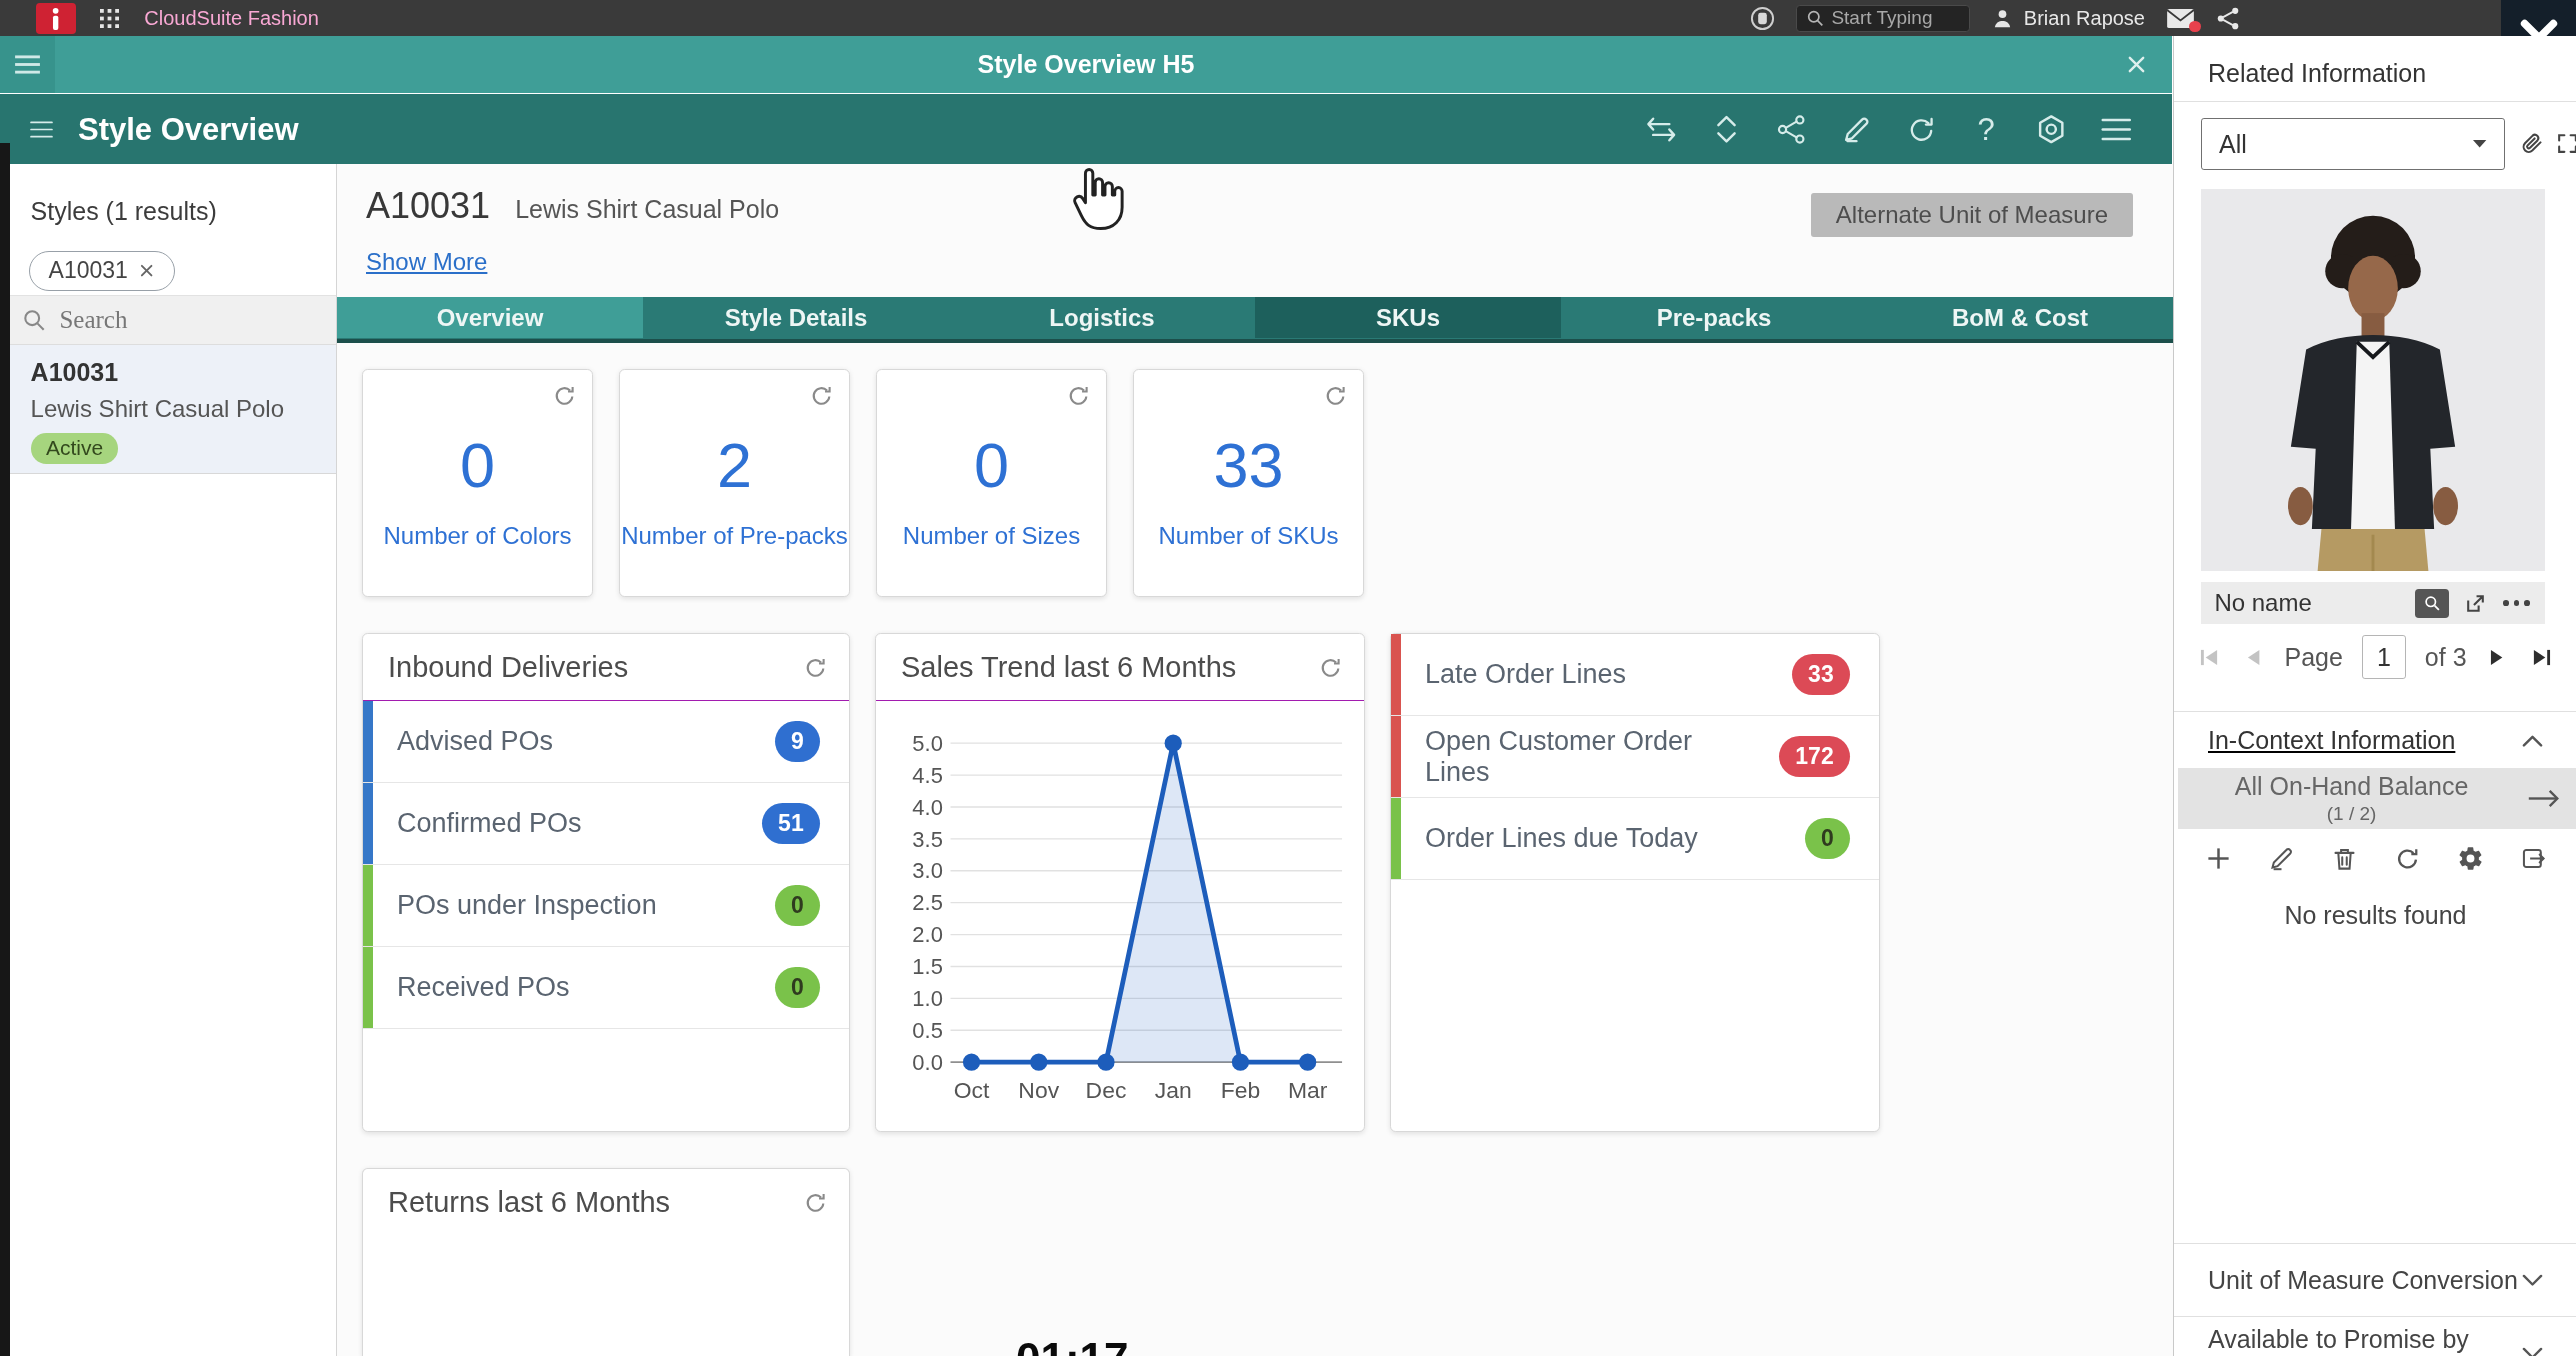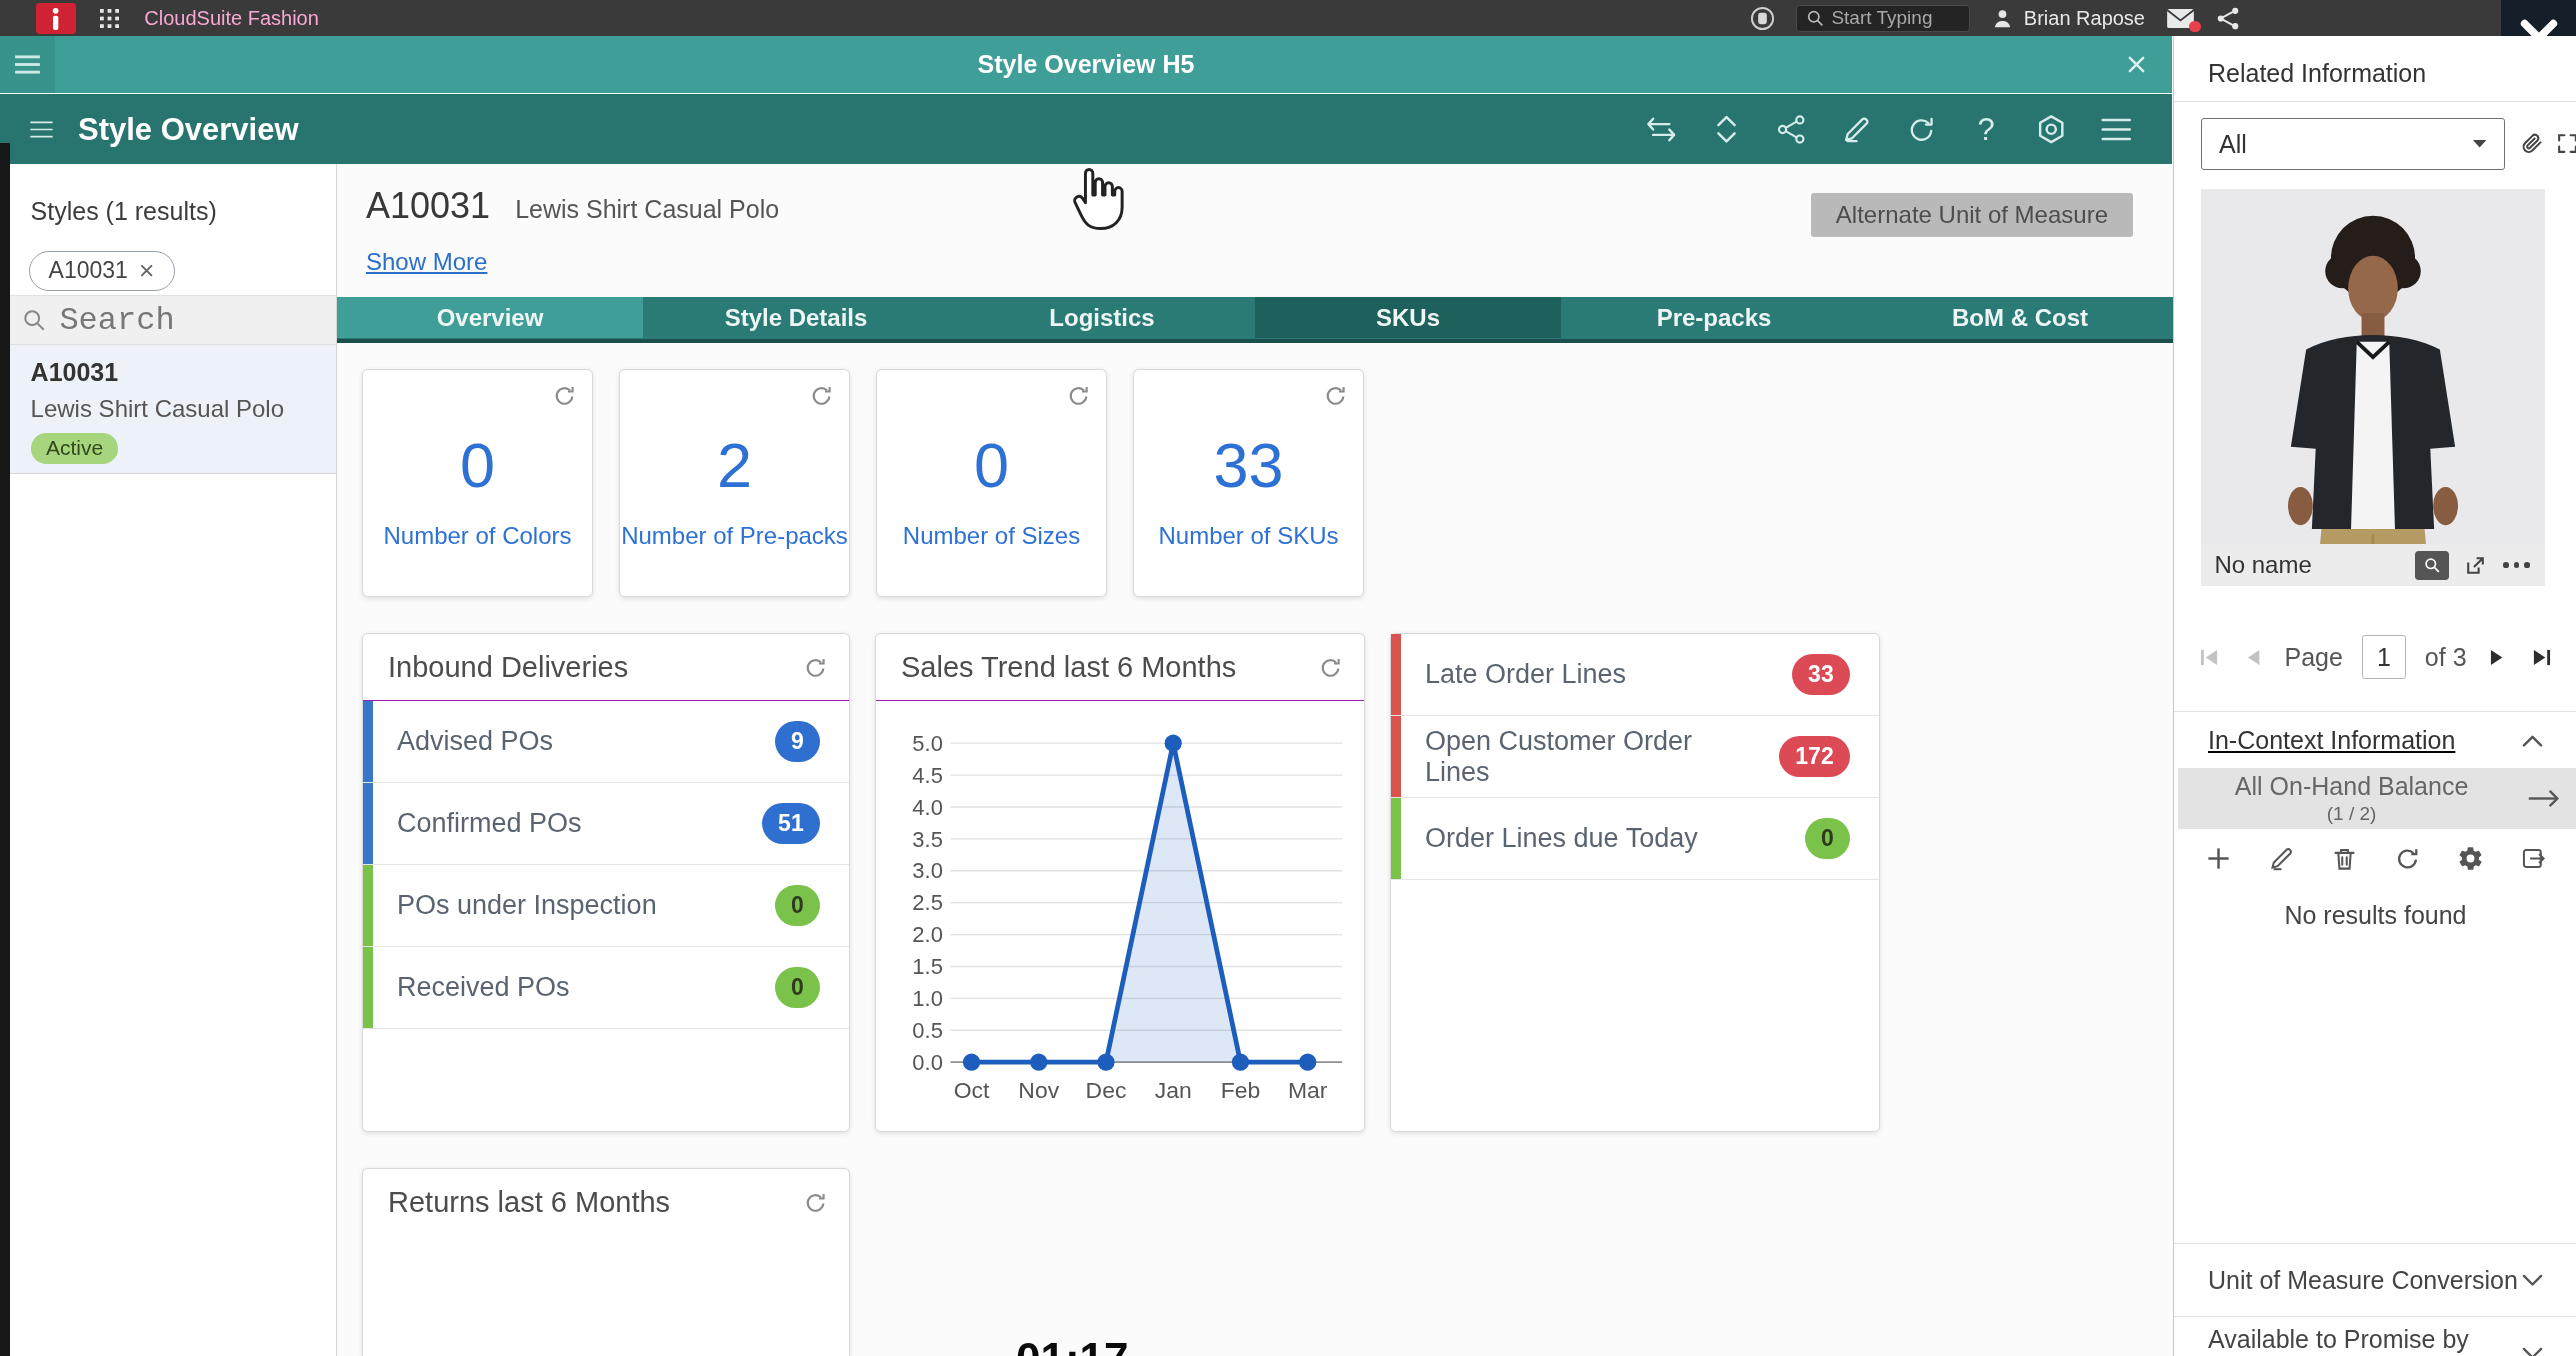--- a/index.html
+++ b/index.html
@@ -51,22 +51,22 @@
   #left-sliver { position:absolute; left:0; top:143px; width:9.6px; height:1213px; background:#171717; }
   #sidebar { position:absolute; left:9.6px; top:164px; width:327px; height:1192px; background:#fff;
     border-right:1px solid #d5d5d5; }
   #sidebar-title { margin:32.5px 0 0 21px; font-size:25px; color:#3c3c3c; }
   #filter-chip { display:inline-flex; align-items:center; gap:11.5px; margin:25px 0 0 19px;
     border:1.9px solid #98a0a8; border-radius:21px; padding:5.7px 19px; font-size:23px; color:#444;
     cursor:pointer; background:#fff; }
   #sidebar-search { position:absolute; left:0; top:131px; width:326px; height:50px; background:#f0f0f0;
     border-top:1px solid #e2e2e2; border-bottom:1px solid #ddd; display:flex; align-items:center;
     padding:0 13.4px; gap:13.4px; }
-  #sidebar-search input { background:transparent; border:none; outline:none; font-size:32px;
-    color:#a16207; width:239px; font-family:Liberation Mono, monospace; }
+  #sidebar-search input { background:transparent; border:none; outline:none; font-size:25px;
+    color:#a16207; width:239px; font-family:Liberation Serif, serif; }
   #sidebar-search input::placeholder { color:#777; }
   #style-list-item { position:absolute; left:0; top:181px; width:326px; height:129px; background:#edf1f8;
     border-bottom:1px solid #d8d8d8; padding:13.4px 0 0 21px; cursor:pointer; }
   #style-list-item .code { font-size:25px; font-weight:700; color:#333; }
   #style-list-item .name { font-size:24px; color:#555; margin-top:7.6px; }
   .status-badge { display:inline-block; margin-top:9.6px; background:#a6d57e; color:#33491d;
     font-size:21px; padding:3.8px 15.3px; border-radius:15.3px; }
 
   
   #main { position:absolute; left:337px; top:164px; width:1836px; height:1192px; background:#fbfbfb; }
@@ -127,21 +127,21 @@
   #right-panel { position:absolute; left:2173px; top:36px; width:403px; height:1321px; background:#fff;
     border-left:1px solid #c9c9c9; }
   #rp-title { margin:23px 0 0 34px; font-size:25px; color:#333; }
   .rp-divider { position:absolute; left:0; width:403px; height:1px; background:#e0e0e0; }
   #rp-select { position:absolute; left:27px; top:82px; width:304px; height:52px; border:1.9px solid #707070;
     border-radius:2.9px; display:flex; align-items:center; padding:0 17px; cursor:pointer; background:#fff; }
   #rp-select .val { font-size:25px; color:#333; flex:1; }
   #rp-attach { position:absolute; left:344px; top:94px; cursor:pointer; }
   #rp-expand { position:absolute; left:381px; top:95px; cursor:pointer; }
   #rp-image { position:absolute; left:27px; top:153px; width:344px; height:382px; background:#e9e9eb; }
-  #rp-caption { position:absolute; left:27px; top:508px; width:344px; height:42px; background:#ececec;
+  #rp-caption { position:absolute; left:27px; top:546px; width:344px; height:42px; background:#ececec;
     display:flex; align-items:center; padding:0 13.4px; gap:13.4px; }
   #rp-caption .cap { font-size:24px; color:#333; flex:1; }
   .cap-zoom-btn { width:34px; height:29px; background:#555; border-radius:3.8px; display:flex;
     align-items:center; justify-content:center; cursor:pointer; }
   .dots { display:flex; gap:4.8px; cursor:pointer; padding:5.7px 1.9px; }
   .dots i { width:5.7px; height:5.7px; background:#444; border-radius:50%; }
   #rp-pager { position:absolute; left:0; top:599px; width:403px; display:flex; align-items:center;
     justify-content:center; gap:19px; }
   #rp-pager .pg-label { font-size:25px; color:#555; }
   #page-box { width:44px; height:44px; border:1px solid #b5b5b5; border-radius:2.9px; display:flex;

